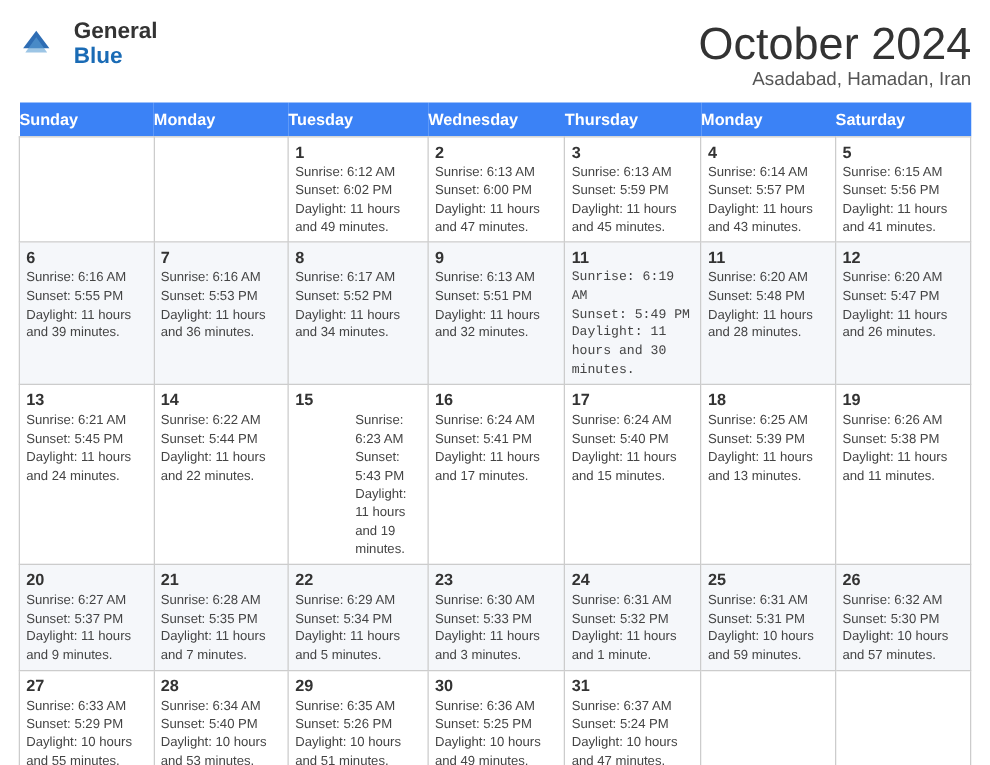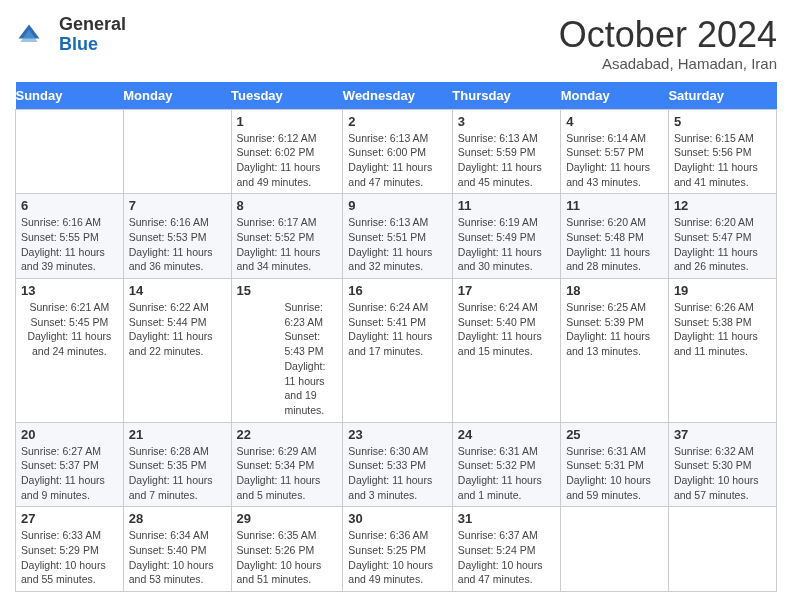--- a/index.html
+++ b/index.html
@@ -172,41 +172,41 @@
 Daylight: 11 hours and 34 minutes.</div>
         </td>
         <td>
           <span class="day-number">9</span>
           <div class="day-info" style="white-space: pre-line;">Sunrise: 6:13 AM
 Sunset: 5:51 PM
 Daylight: 11 hours and 32 minutes.</div>
         </td>
         <td>
           <span class="day-number">11</span>
-          <div class="day-info" style="white-space: pre-line;">Sunrise: 6:19 AM
+          <div class="day-info" style="white-space: pre-line; font-family: Liberation Mono, monospace;">Sunrise: 6:19 AM
 Sunset: 5:49 PM
 Daylight: 11 hours and 30 minutes.</div>
         </td>
         <td>
           <span class="day-number">11</span>
           <div class="day-info" style="white-space: pre-line;">Sunrise: 6:20 AM
 Sunset: 5:48 PM
 Daylight: 11 hours and 28 minutes.</div>
         </td>
         <td>
           <span class="day-number">12</span>
           <div class="day-info" style="white-space: pre-line;">Sunrise: 6:20 AM
 Sunset: 5:47 PM
 Daylight: 11 hours and 26 minutes.</div>
         </td>
       </tr>
       <tr>
         <td>
           <span class="day-number">13</span>
-          <div class="day-info" style="white-space: pre-line; text-align: center;">Sunrise: 6:21 AM
+          <div class="day-info" style="white-space: pre-line;">Sunrise: 6:21 AM
 Sunset: 5:45 PM
 Daylight: 11 hours and 24 minutes.</div>
         </td>
         <td>
           <span class="day-number">14</span>
           <div class="day-info" style="white-space: pre-line;">Sunrise: 6:22 AM
 Sunset: 5:44 PM
 Daylight: 11 hours and 22 minutes.</div>
         </td>
         <td>
@@ -271,21 +271,21 @@
 Sunset: 5:32 PM
 Daylight: 11 hours and 1 minute.</div>
         </td>
         <td>
           <span class="day-number">25</span>
           <div class="day-info" style="white-space: pre-line;">Sunrise: 6:31 AM
 Sunset: 5:31 PM
 Daylight: 10 hours and 59 minutes.</div>
         </td>
         <td>
-          <span class="day-number">37</span>
+          <span class="day-number">26</span>
           <div class="day-info" style="white-space: pre-line;">Sunrise: 6:32 AM
 Sunset: 5:30 PM
 Daylight: 10 hours and 57 minutes.</div>
         </td>
       </tr>
       <tr>
         <td>
           <span class="day-number">27</span>
           <div class="day-info" style="white-space: pre-line;">Sunrise: 6:33 AM
 Sunset: 5:29 PM

